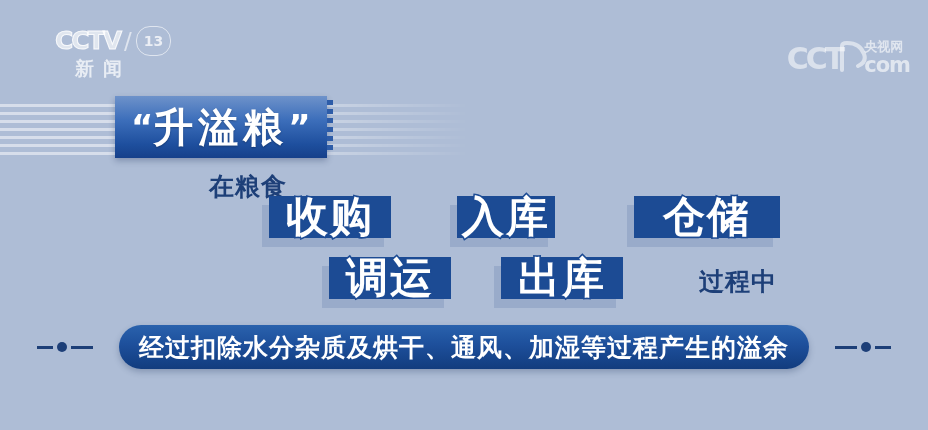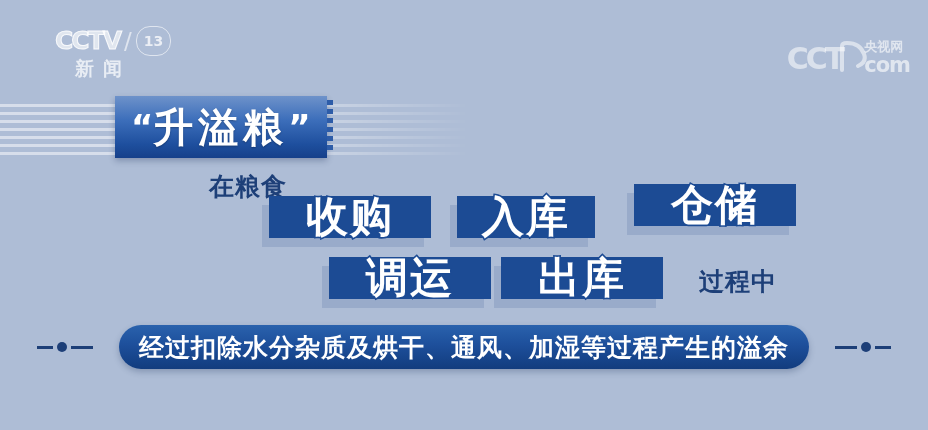--- a/index.html
+++ b/index.html
@@ -181,21 +181,20 @@
     color: #1d3f78;
     letter-spacing: 1px;
     white-space: nowrap;
     margin-left: 29px;
   }
 
   
   .chip {
     position: absolute;
     height: 42px;
-    padding-left: 40px;
   }
   .chip .shadowblk {
     position: absolute;
     left: -7px;
     top: 9px;
     width: 100%;
     height: 42px;
     background: rgba(140,160,195,0.62);
   }
   .chip .block {
@@ -314,21 +313,21 @@
     <div class="block"></div>
     <div class="txt">收购</div>
   </div>
 
   <div class="chip" style="left:457px; top:196px; width:98px;">
     <div class="shadowblk"></div>
     <div class="block"></div>
     <div class="txt">入库</div>
   </div>
 
-  <div class="chip" style="left:634px; top:184px; width:122px;">
+  <div class="chip" style="left:634px; top:196px; width:146px;">
     <div class="shadowblk"></div>
     <div class="block"></div>
     <div class="txt">仓储</div>
   </div>
 
   <div class="chip" style="left:501px; top:257px; width:122px;">
     <div class="shadowblk"></div>
     <div class="block"></div>
     <div class="txt">出库</div>
   </div>

